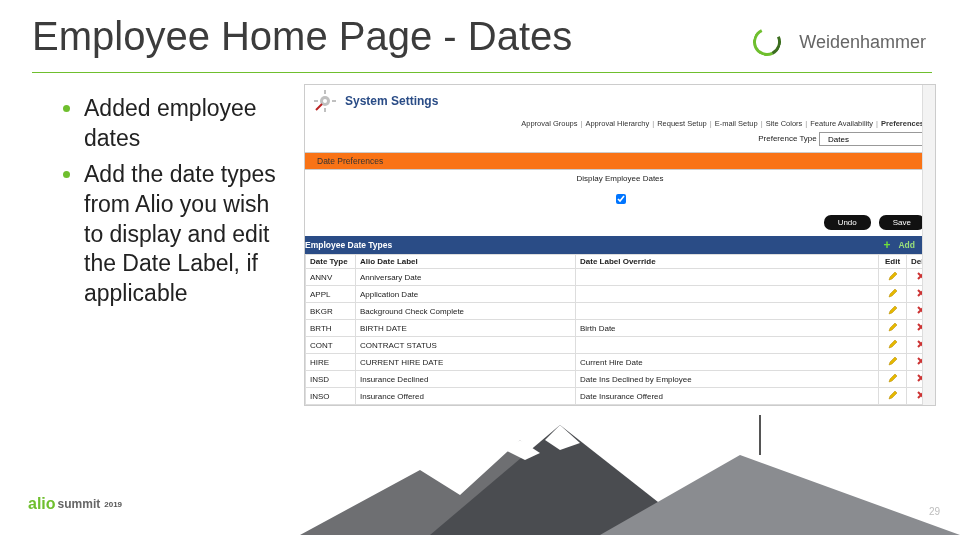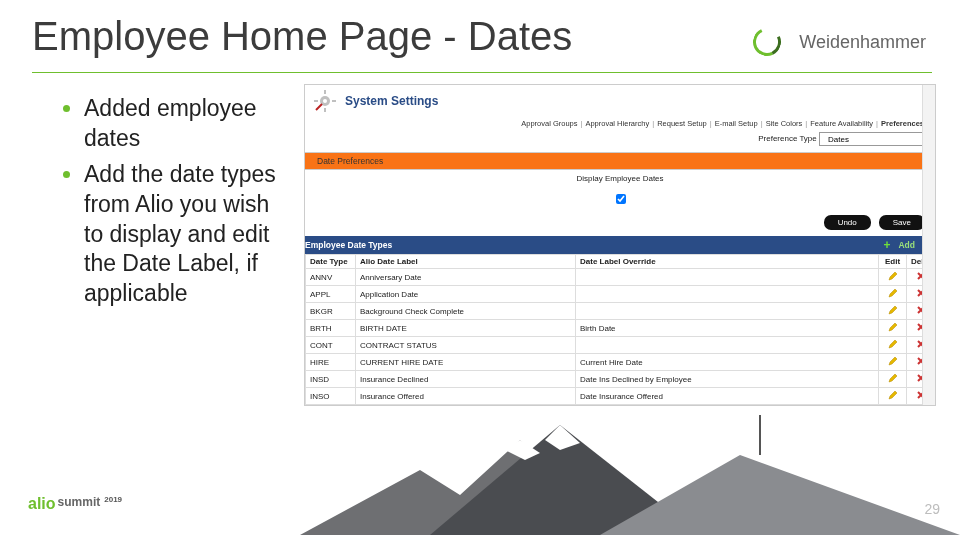--- a/index.html
+++ b/index.html
@@ -223,35 +223,35 @@
 
   
   .footer-logo {
     position: absolute;
     left: 28px;
     bottom: 22px;
     font-size: 16px;
     font-weight: bold;
     color: #333;
     display: flex;
-    align-items: flex-start;
+    align-items: center;
     gap: 2px;
   }
   .footer-logo .cap { font-size: 12px; font-weight: bold; color: #666; }
   .footer-logo .year {
     font-size: 8px;
     color: #555;
     margin-left: 2px;
   }
   .footer-logo .mark { color: #6fbf2e; }
   .pagenum {
     position: absolute;
     right: 20px;
     bottom: 18px;
-    font-size: 14px;
+    font-size: 10px;
     color: #bdbdbd;
   }
 
   
   .mountains {
     position: absolute;
     bottom: 0;
     left: 0;
     width: 960px;
     height: 120px;

